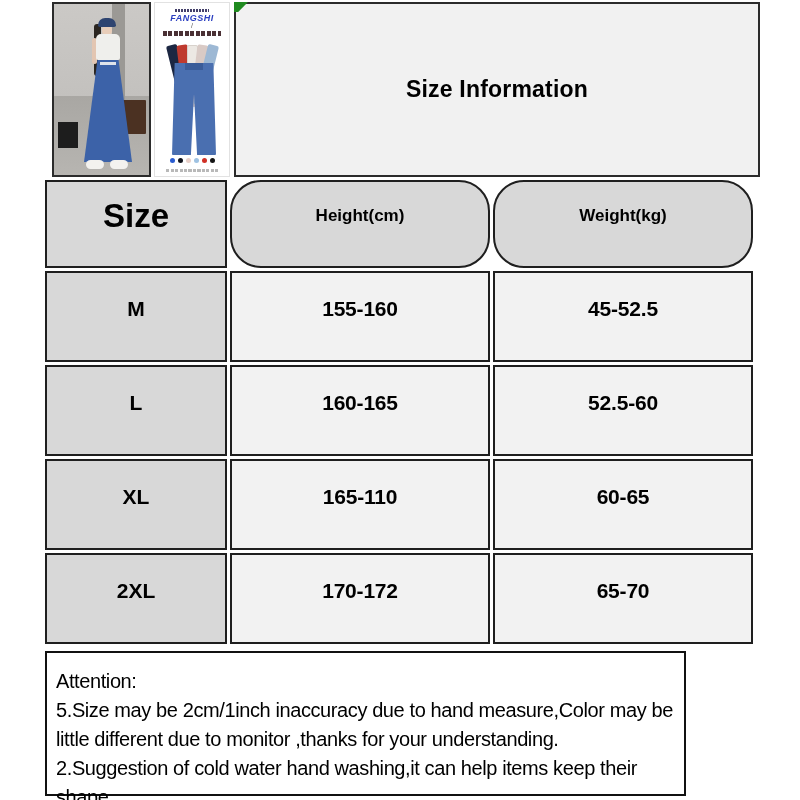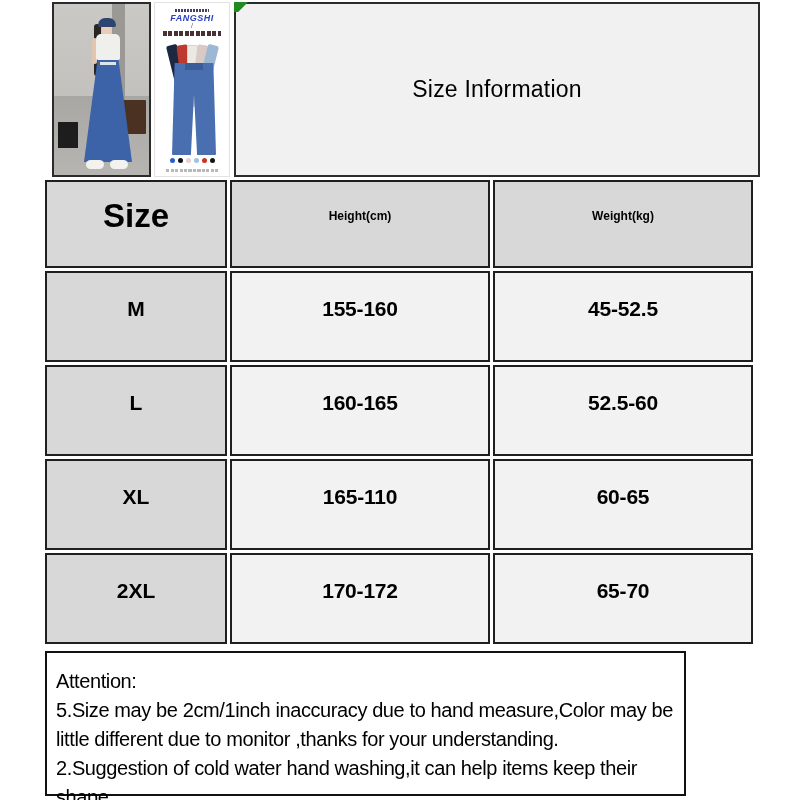--- a/index.html
+++ b/index.html
@@ -54,33 +54,33 @@
   .swatch-row{position:absolute;left:0;top:155px;width:100%;display:flex;justify-content:center;gap:3px;}
   .dot{width:5px;height:5px;border-radius:50%;display:inline-block;}
   .collage-caption{position:absolute;left:11px;top:166px;width:54px;height:3px;
     background:repeating-linear-gradient(90deg,#b9b9b9 0 3px,transparent 3px 4.5px);}
 
   .size-info-panel{position:absolute;left:182px;top:0;width:526px;height:175px;
     background:var(--panel-bg);border:2px solid #2b2b2b;
     display:flex;align-items:center;justify-content:center;}
   .corner-flag{position:absolute;left:-2px;top:-2px;width:14px;height:10px;background:var(--flag);
     clip-path:polygon(0 0,100% 0,30% 100%,0 100%);}
-  .panel-title{font-size:23px;font-weight:normal;letter-spacing:.2px;text-align:center;}
+  .panel-title{font-size:23px;font-weight:bold;letter-spacing:.2px;text-align:center;}
 
   
   .size-table{position:absolute;left:45px;top:180px;width:619px;height:464px;
     display:grid;grid-template-columns:182px 260px 260px;grid-template-rows:88px 91px 91px 91px 91px;
     column-gap:3px;row-gap:3px;background:#fff;}
   .cell{border:2px solid var(--grid-border);display:flex;align-items:center;justify-content:center;
     padding-bottom:16px;font-weight:bold;}
   .cell.head{background:var(--header-bg);}
   .cell.size-col{background:var(--header-bg);font-size:21px;}
   .cell.data{background:var(--cell-bg);font-size:21px;letter-spacing:-.2px;}
   .head.size-head{font-size:33px;}
-  .head.col-head{font-size:12px;}
+  .head.col-head{font-size:17px;border-radius:31px;}
 
   
   .attention-box{position:absolute;left:45px;top:651px;width:641px;height:145px;background:#fff;
     border:2px solid #111;padding:14px 9px;font-size:20px;letter-spacing:-.4px;line-height:29px;}
 </style>
 </head>
 <body>
 
 <div class="canvas">
 

